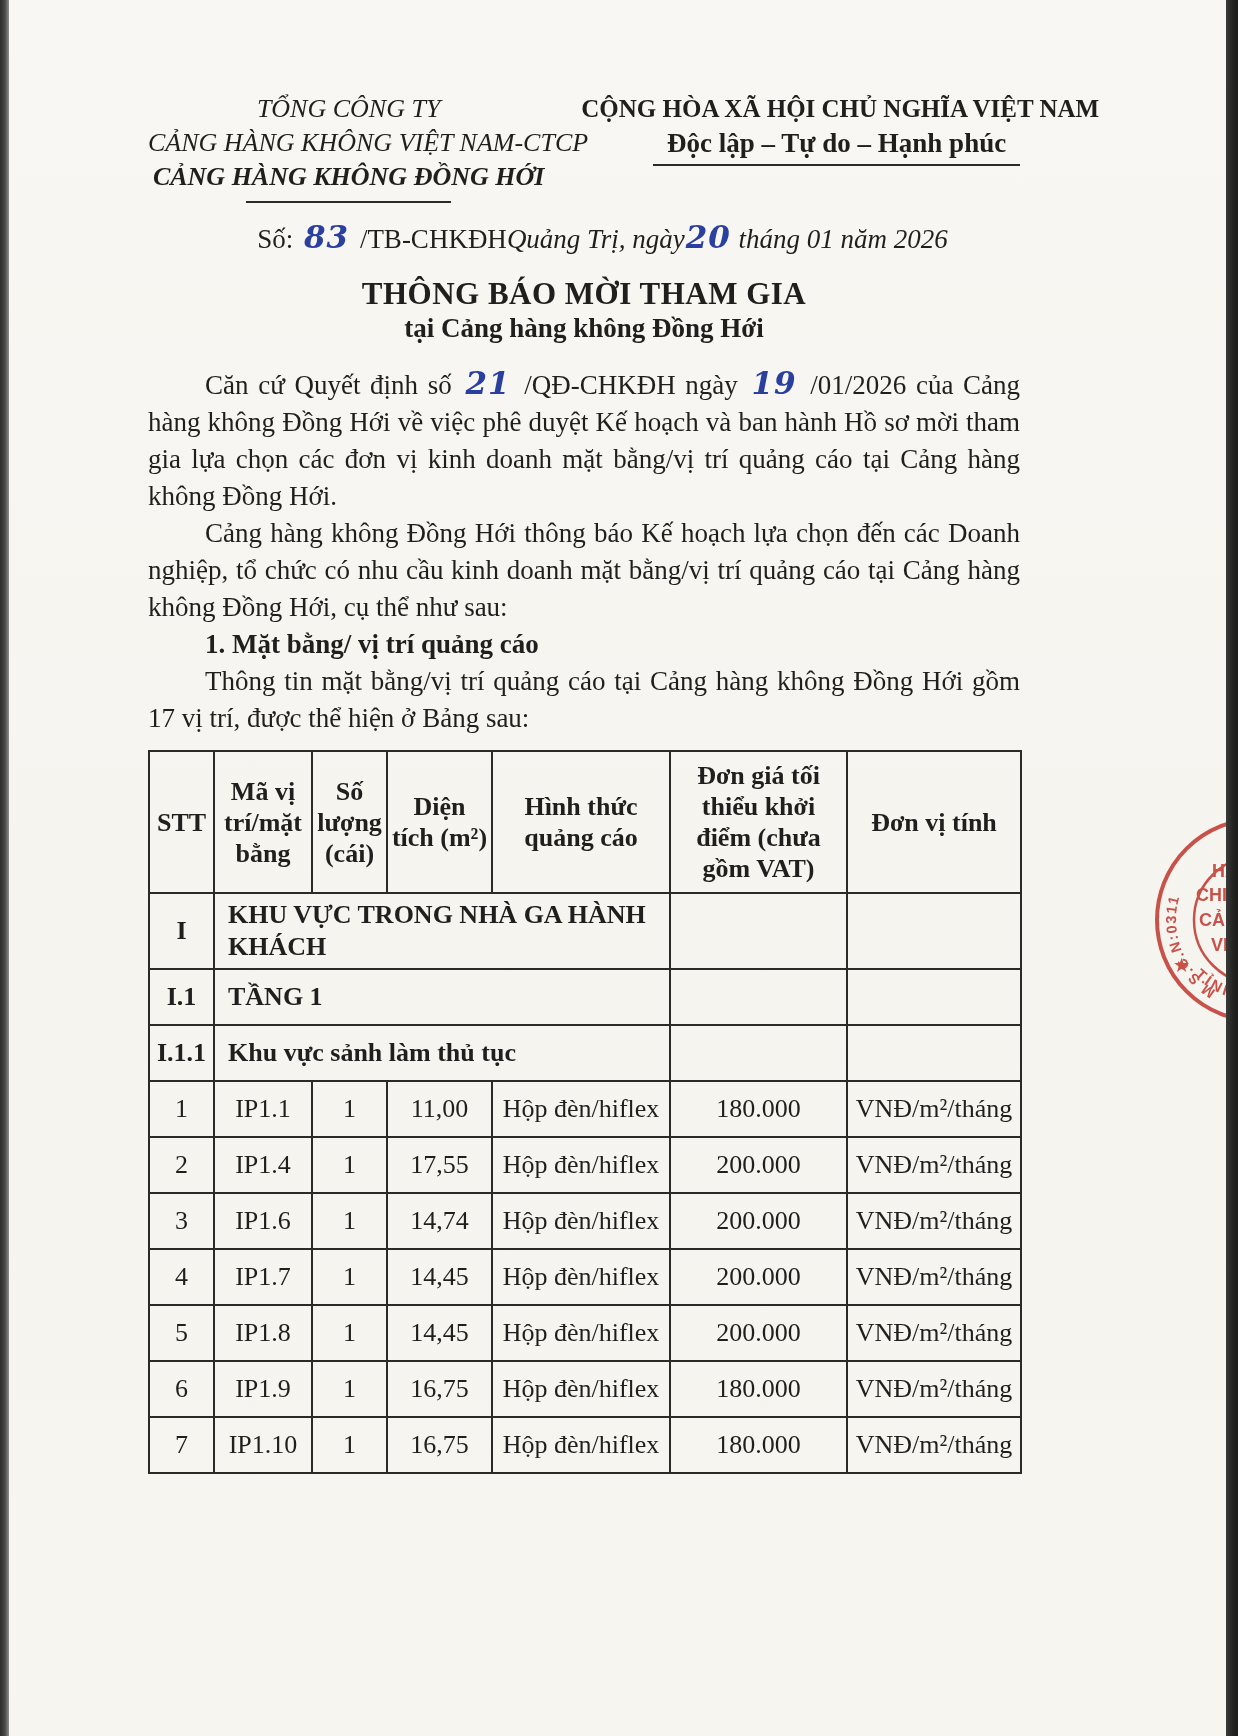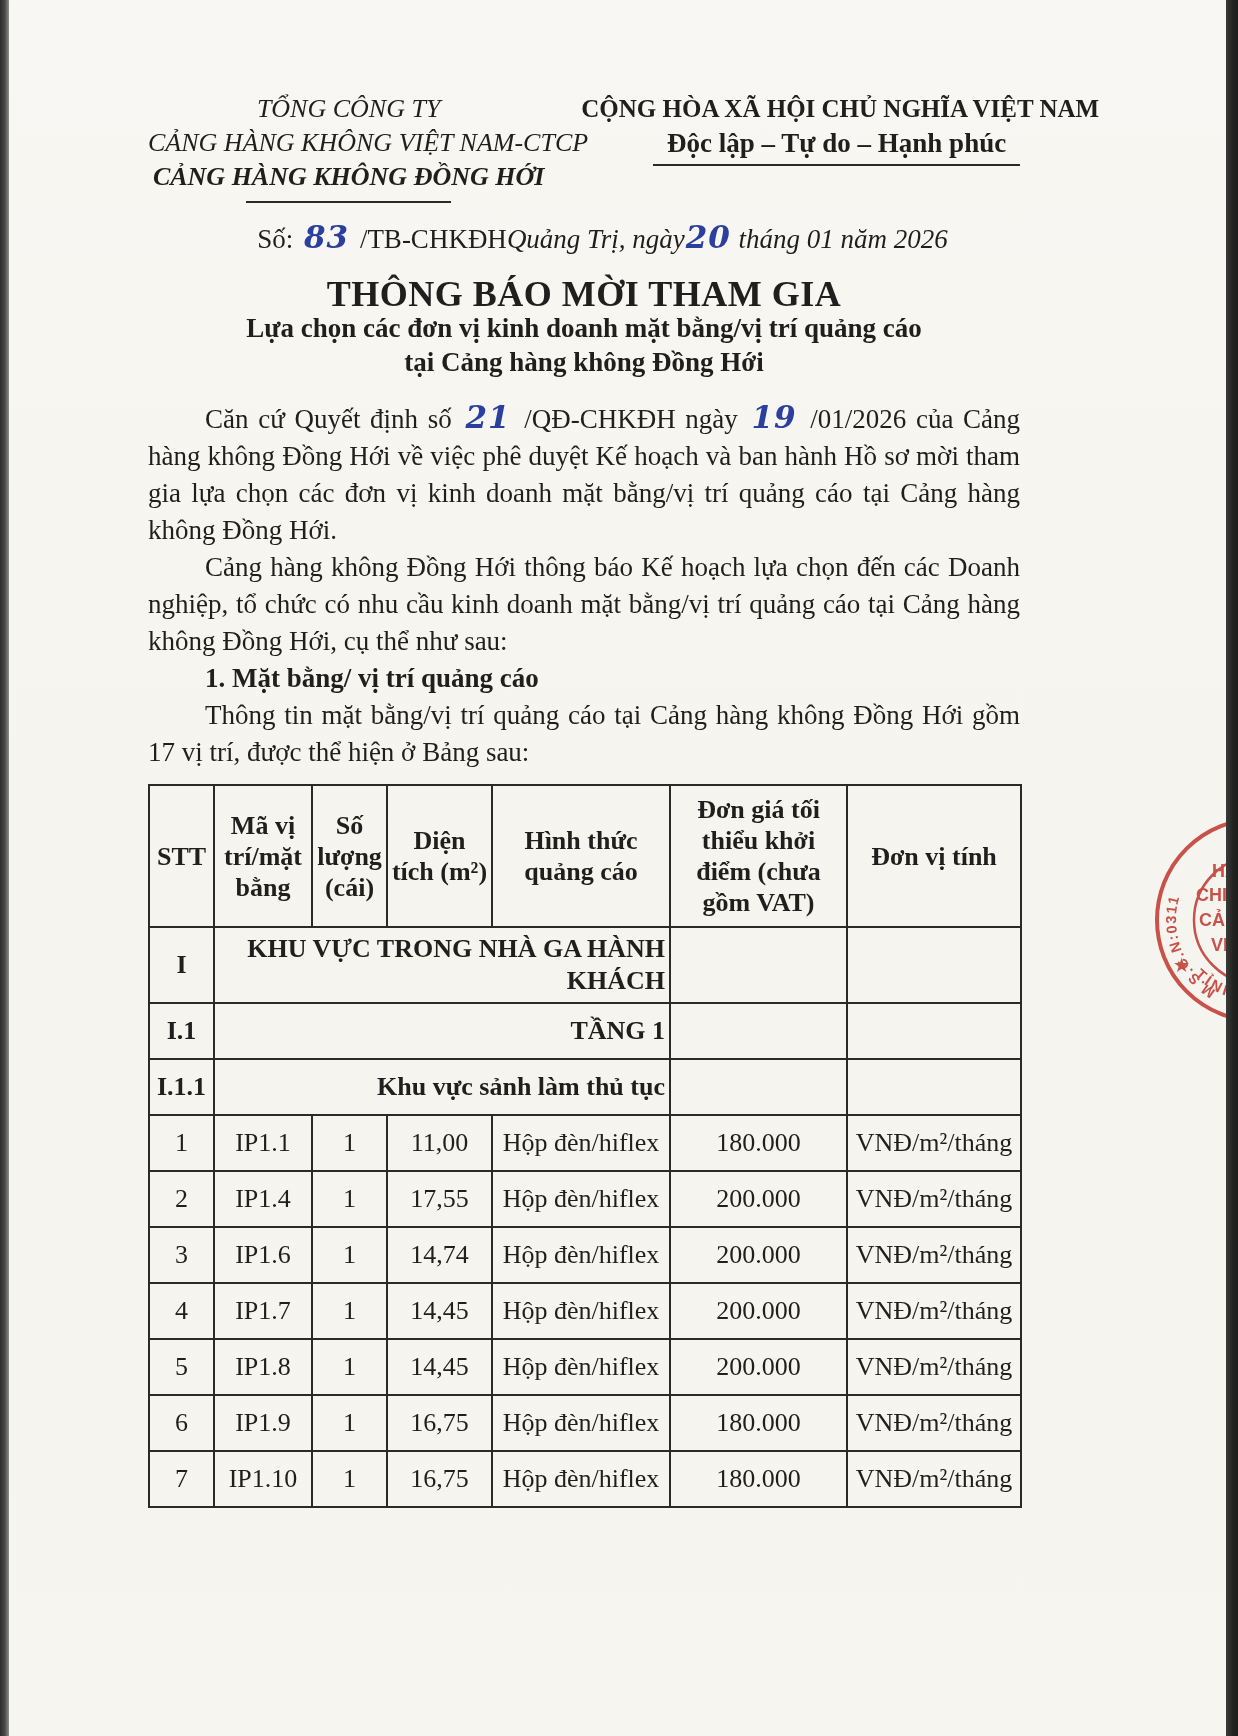--- a/index.html
+++ b/index.html
@@ -36,35 +36,35 @@
   
   .ref-row { display:flex; justify-content:center; align-items:baseline; margin-top:16px; }
   .doc-number { font-size:27px; padding-left:37px; }
   .date-line { font-style:italic; font-size:27px; }
   .hand { font-family:"DejaVu Serif", serif; font-style:italic; font-weight:bold;
           color:#2b3f9e; font-size:31px; padding:0 4px; letter-spacing:1px; }
   .date-line .hand { padding:0 1px; }
 
   
   .title-block { text-align:center; margin-top:22px; font-weight:bold; }
-  .title-l1 { font-size:36px; line-height:34px; letter-spacing:.5px; }
+  .title-l1 { font-size:31px; line-height:34px; letter-spacing:.5px; }
   .title-l2, .title-l3 { font-size:27px; line-height:34px; }
 
   
   .para { font-size:27px; line-height:37px; text-align:justify; text-indent:57px; margin-top:0; }
   .para.first { margin-top:20px; }
   .heading1 { font-size:27px; line-height:37px; font-weight:bold; text-indent:57px; }
 
   
   table.grid { width:872px; border-collapse:collapse; margin-top:13px; table-layout:fixed; }
   .grid th, .grid td { border:2px solid #2b2a28; font-size:26px; vertical-align:middle; }
   .grid th { font-weight:bold; text-align:center; line-height:31px; padding:8px 3px; }
   .grid td { text-align:center; height:56px; padding:2px 4px; }
   tr.section-row td { font-weight:bold; }
-  tr.section-row .c-label { text-align:right; padding-left:27px; line-height:32px; }
+  tr.section-row .c-label { text-align:left; padding-left:13px; line-height:32px; }
   tr.row-I td { height:76px; }
   .col-stt{width:65px}.col-code{width:98px}.col-qty{width:75px}.col-area{width:105px}
   .col-form{width:178px}.col-price{width:177px}.col-unit{width:174px}
 
   
   .stamp { position:absolute; left:1128px; top:790px; z-index:2; opacity:.92; }
   .stamp text { font-family:"Liberation Sans", sans-serif; font-weight:bold; }
 </style>
 </head>
 <body>
@@ -95,21 +95,20 @@
         <span>/TB-CHKĐH</span>
       </div>
       <div class="date-line">
         <span>Quảng Trị, ngày</span><span class="hand">20</span>
         <span>tháng 01 năm 2026</span>
       </div>
     </div>
 
     <div class="title-block">
       <div class="title-l1">THÔNG BÁO MỜI THAM GIA</div>
-      <div class="title-l2">Lựa chọn các đơn vị kinh doanh mặt bằng/vị trí quảng cáo</div>
       <div class="title-l3">tại Cảng hàng không Đồng Hới</div>
     </div>
 
     <p class="para first"><span>Căn cứ Quyết định số</span>
       <span class="hand">21</span>
       <span>/QĐ-CHKĐH ngày</span>
       <span class="hand">19</span>
       <span>/01/2026 của Cảng hàng không Đồng Hới về việc phê duyệt Kế hoạch và ban hành Hồ sơ mời tham gia lựa chọn các đơn vị kinh doanh mặt bằng/vị trí quảng cáo tại Cảng hàng không Đồng Hới.</span></p>
 
     <p class="para">Cảng hàng không Đồng Hới thông báo Kế hoạch lựa chọn đến các Doanh nghiệp, tổ chức có nhu cầu kinh doanh mặt bằng/vị trí quảng cáo tại Cảng hàng không Đồng Hới, cụ thể như sau:</p>

